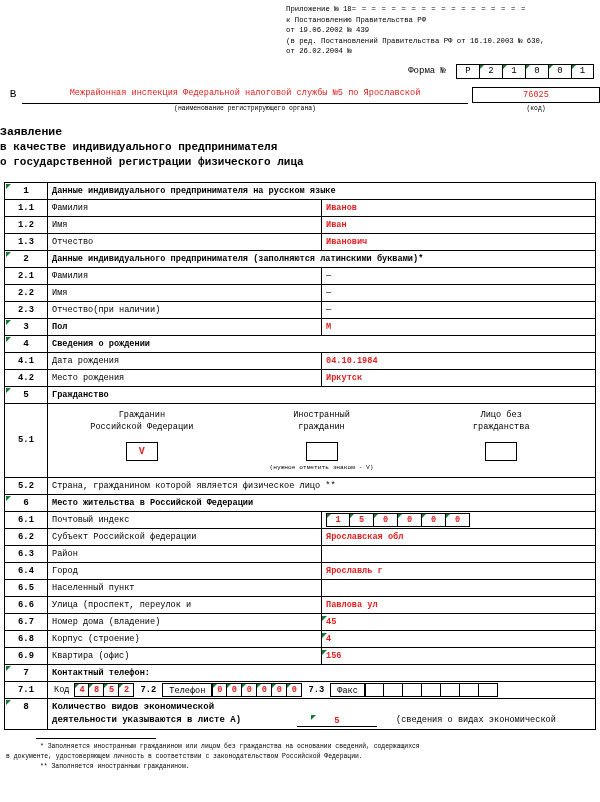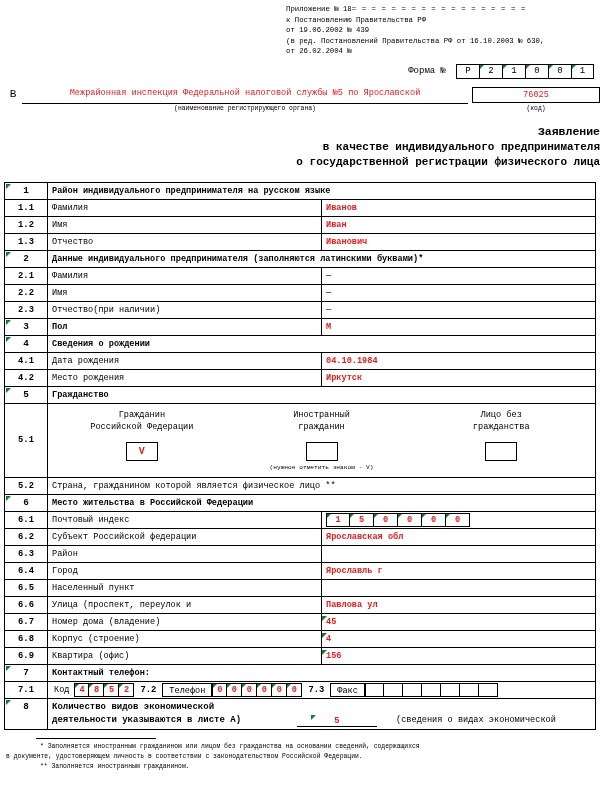--- a/index.html
+++ b/index.html
@@ -120,21 +120,21 @@
     position: relative;
     background: #fff;
   }
   .code-sub {
     font-size: 6.4px;
     padding-top: 2px;
   }
 
   
   .title-wrap {
-    text-align: right;
+    text-align: left;
     margin-top: 12px;
   }
   .title-main {
     font-size: 11.5px;
     font-weight: bold;
     line-height: 16px;
   }
   .title-sub {
     font-size: 11px;
     font-weight: bold;
@@ -390,21 +390,21 @@
   </div>
 
   <table class="tbl">
 
     <tbody>
         <tr>
       <td class="num sec">
         <span class="tri"></span>
         <span>1</span>
       </td>
-      <td class="sec-title" colspan="2">Район индивидуального предпринимателя на русском языке</td>
+      <td class="sec-title" colspan="2">Данные индивидуального предпринимателя на русском языке</td>
     </tr>
     <tr>
       <td class="num sub">1.1</td>
       <td class="lbl">Фамилия</td>
       <td class="val">Иванов</td>
     </tr>
     <tr>
       <td class="num sub">1.2</td>
       <td class="lbl">Имя</td>
       <td class="val">Иван</td>

